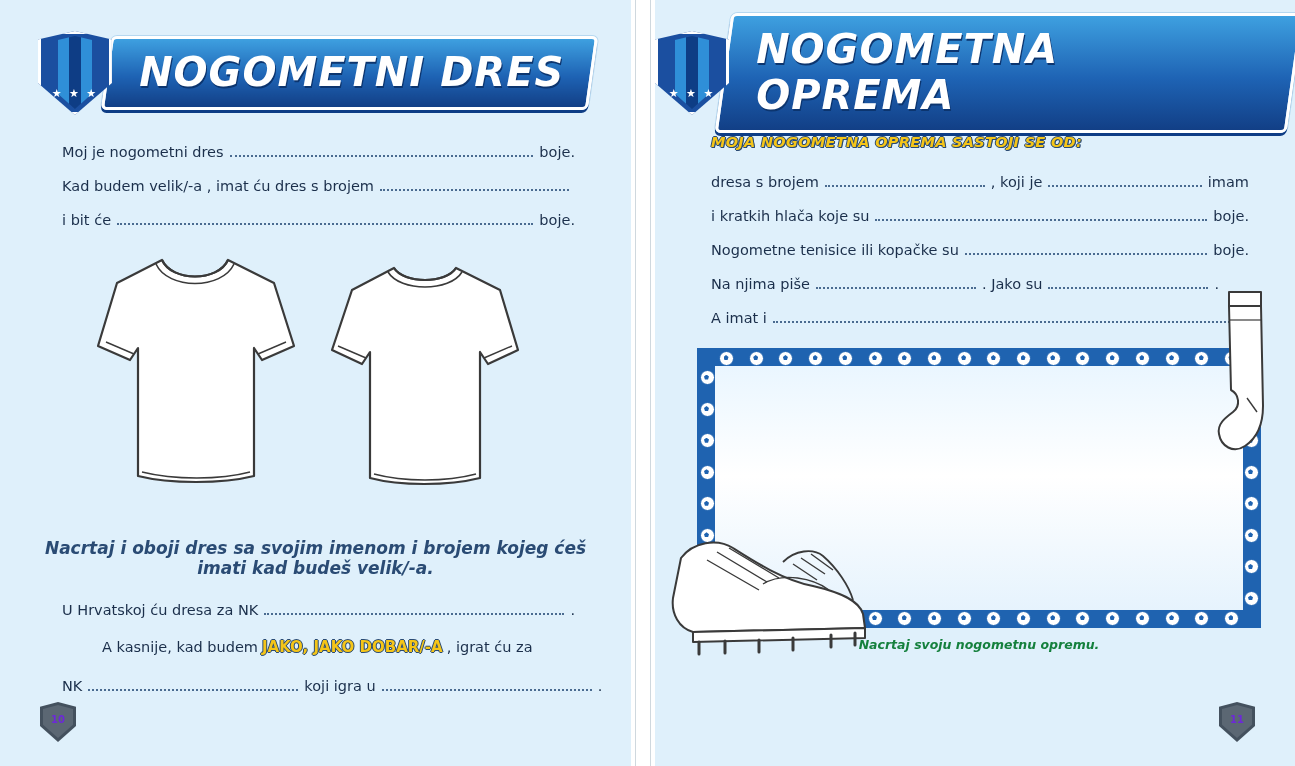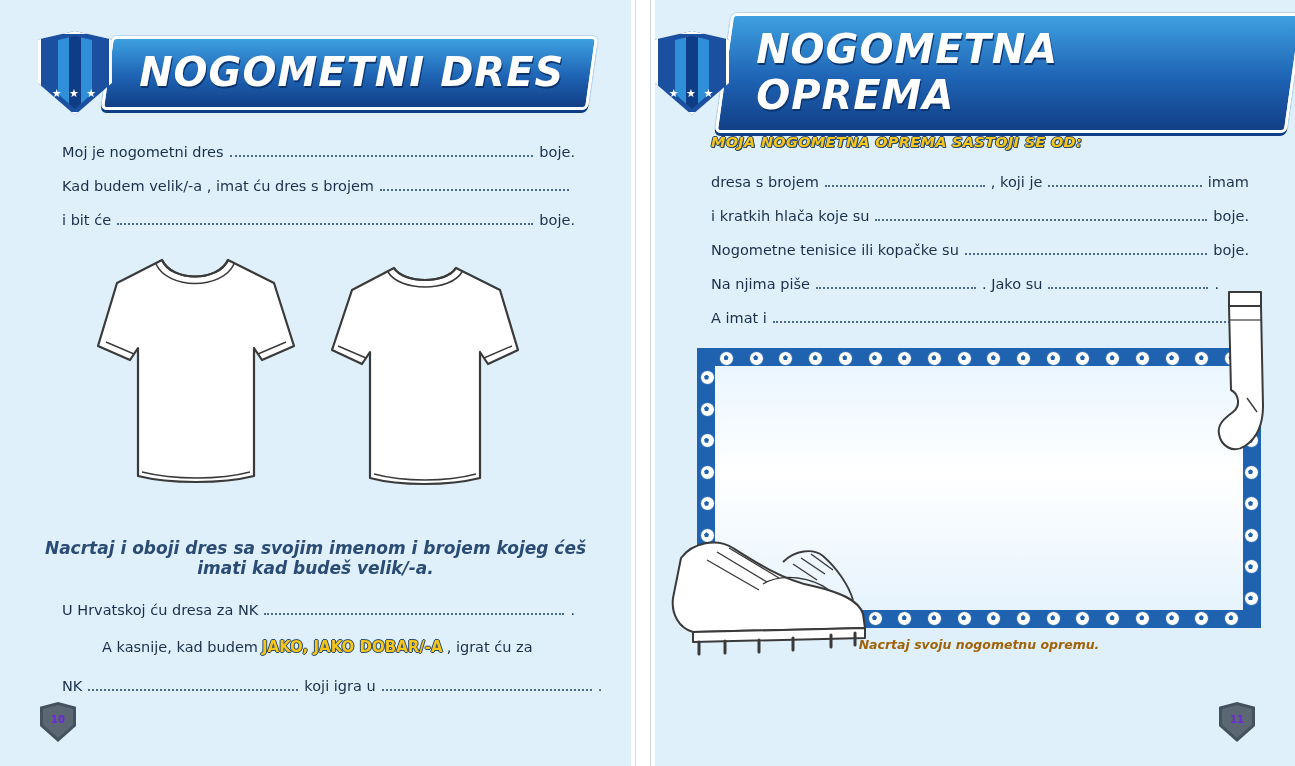--- a/index.html
+++ b/index.html
@@ -255,21 +255,21 @@
     clip-path: polygon(50% 0%, 100% 38%, 81% 100%, 19% 100%, 0% 38%);
   }
   .frame-caption {
     position: absolute;
     bottom: -24px;
     left: 0; right: 0;
     text-align: center;
     font-style: italic;
     font-weight: bold;
     font-size: 12.5px;
-    color: #a16207;
+    color: #15803d;
   }
   .sock { position: absolute; right: -18px; top: -62px; }
   .boots { position: absolute; left: -34px; bottom: -40px; }
 </style>
 </head>
 <body>
 
 <div class="spread">
 
   <div class="page left">

